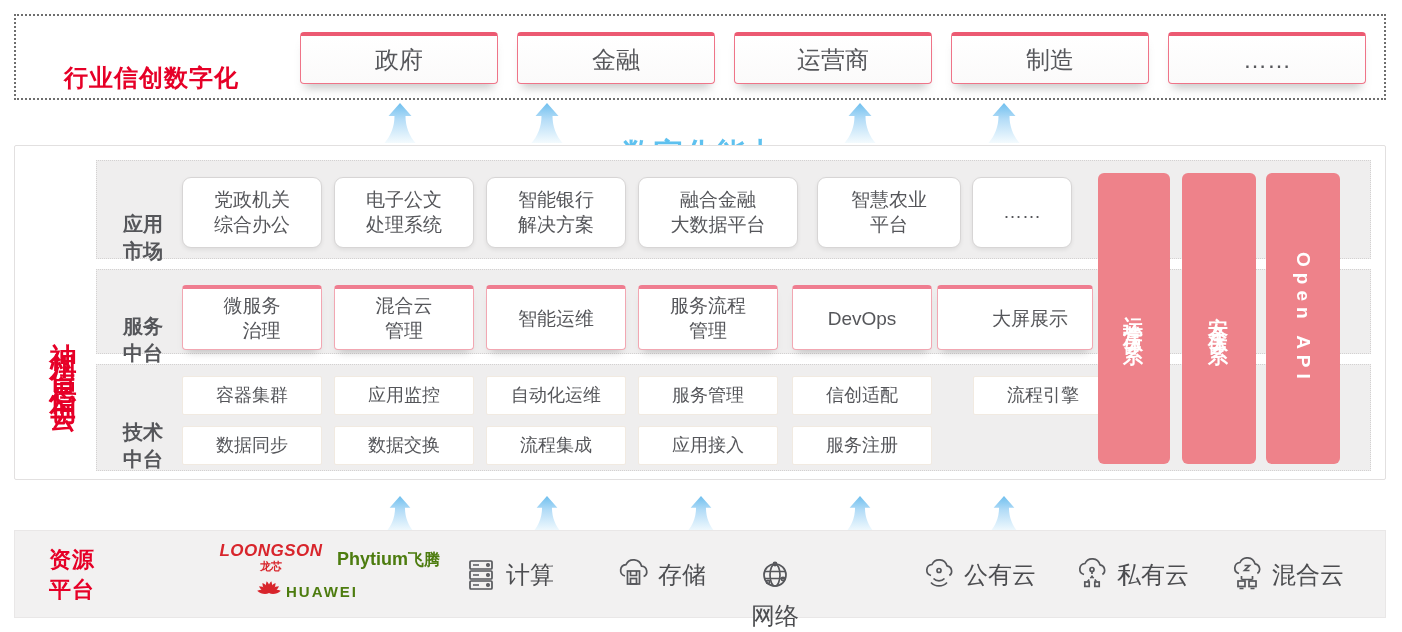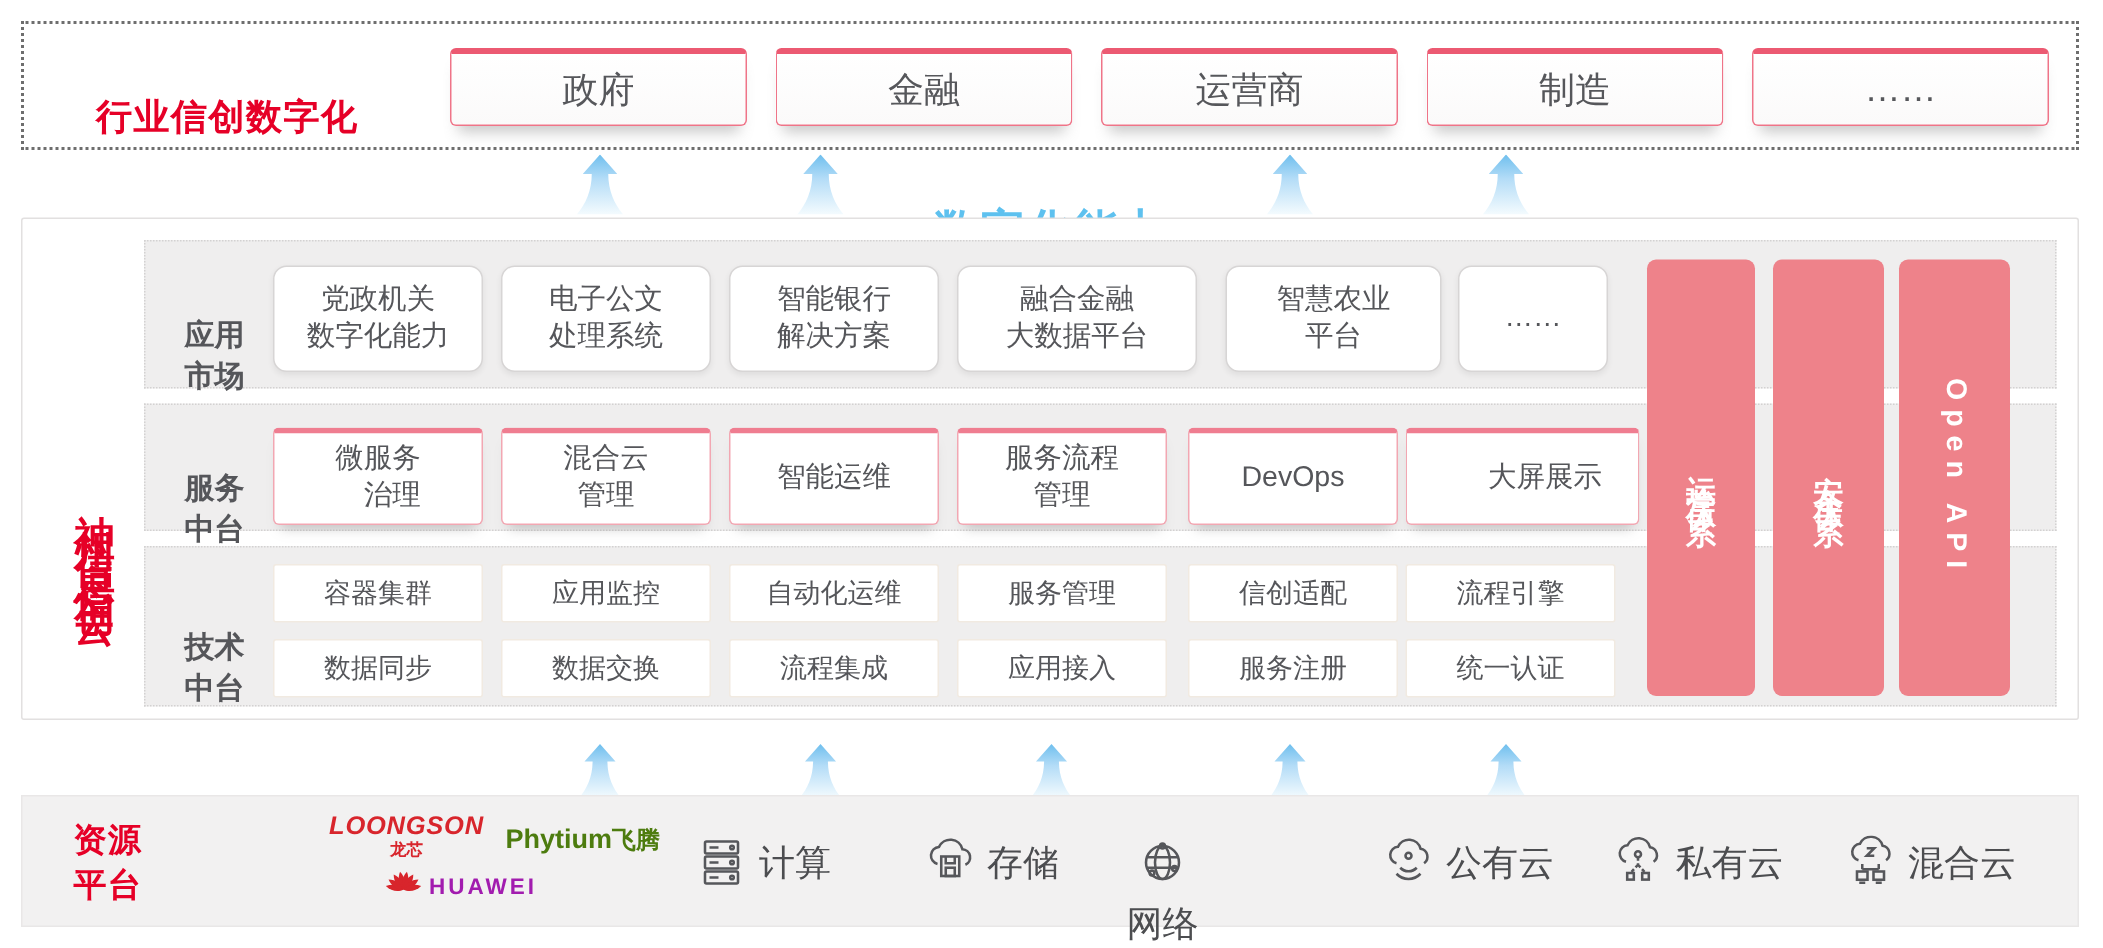--- a/index.html
+++ b/index.html
@@ -57,21 +57,21 @@
   .res-panel { position:absolute; left:14px; top:530px; width:1372px; height:88px;
     background:#f2f1f1; border:1px solid #e9e7e7; }
   .res-label { position:absolute; left:34px; top:14px; font-size:22px; font-weight:bold;
     color:#e60027; white-space:pre-line; line-height:1.35; letter-spacing:1px; }
   .vendor-loongson { position:absolute; left:196px; top:10px; width:120px; text-align:center; }
   .vendor-loongson .big { font-style:italic; font-weight:900; font-size:17px; color:#d8252c; letter-spacing:.5px; }
   .vendor-loongson .sub { font-size:11px; font-weight:bold; color:#d8252c; margin-top:-2px; }
   .vendor-phytium { position:absolute; left:322px; top:18px; color:#4d7c0f; font-weight:bold; }
   .vendor-phytium .en { font-size:18px; } .vendor-phytium .cn { font-size:16px; }
   .vendor-huawei { position:absolute; left:242px; top:48px; display:flex; align-items:center; gap:5px; }
-  .vendor-huawei .hw-text { font-size:15px; font-weight:bold; color:#a21caf; letter-spacing:2px; }
+  .vendor-huawei .hw-text { font-size:15px; font-weight:bold; color:#4d7c0f; letter-spacing:2px; }
   .res-item { position:absolute; top:26px; display:flex; align-items:center; gap:7px;
     color:#4c4d50; font-size:24px; }
   .res-item svg { color:#56575b; }
 </style>
 </head>
 <body>
 
 <div class="stage">
 
   <svg width="0" height="0" style="position:absolute">
@@ -108,21 +108,21 @@
       <use href="#arrowShape" fill="url(#arrowGrad)"></use>
     </svg>
 
   <div class="main-box">
     <div class="vert-title">神州信息信创云</div>
 
     <div class="band band-1">
       <div class="band-label">应用
 市场</div>
       <div class="card app-card" style="left:85px;width:140px;">党政机关
-数字化能力</div>
+综合办公</div>
       <div class="card app-card" style="left:237px;width:140px;">电子公文
 处理系统</div>
       <div class="card app-card" style="left:389px;width:140px;">智能银行
 解决方案</div>
       <div class="card app-card" style="left:541px;width:160px;">融合金融
 大数据平台</div>
       <div class="card app-card" style="left:720px;width:144px;">智慧农业
 平台</div>
       <div class="card app-card" style="left:875px;width:100px;">……</div>
     </div>
@@ -142,27 +142,26 @@
     </div>
 
     <div class="band band-3">
       <div class="band-label">技术
 中台</div>
       <div class="card tech-card tech-r1" style="left:85px;width:140px;">容器集群</div>
       <div class="card tech-card tech-r1" style="left:237px;width:140px;">应用监控</div>
       <div class="card tech-card tech-r1" style="left:389px;width:140px;">自动化运维</div>
       <div class="card tech-card tech-r1" style="left:541px;width:140px;">服务管理</div>
       <div class="card tech-card tech-r1" style="left:695px;width:140px;">信创适配</div>
-      <div class="card tech-card tech-r1" style="left:840px;width:140px;">流程引擎</div>
+      <div class="card tech-card tech-r1" style="left:876px;width:140px;">流程引擎</div>
       <div class="card tech-card tech-r2" style="left:85px;width:140px;">数据同步</div>
       <div class="card tech-card tech-r2" style="left:237px;width:140px;">数据交换</div>
       <div class="card tech-card tech-r2" style="left:389px;width:140px;">流程集成</div>
       <div class="card tech-card tech-r2" style="left:541px;width:140px;">应用接入</div>
       <div class="card tech-card tech-r2" style="left:695px;width:140px;">服务注册</div>
-      <div class="card tech-card tech-r2" style="left:840px;width:140px;">统一认证</div>
     </div>
   </div>
 
   <div class="side-bar" style="left:1098px;width:72px;">
     <span class="upright">运营体系</span>
   </div>
   <div class="side-bar" style="left:1182px;width:74px;">
     <span class="upright">安全体系</span>
   </div>
   <div class="side-bar" style="left:1266px;width:74px;">

